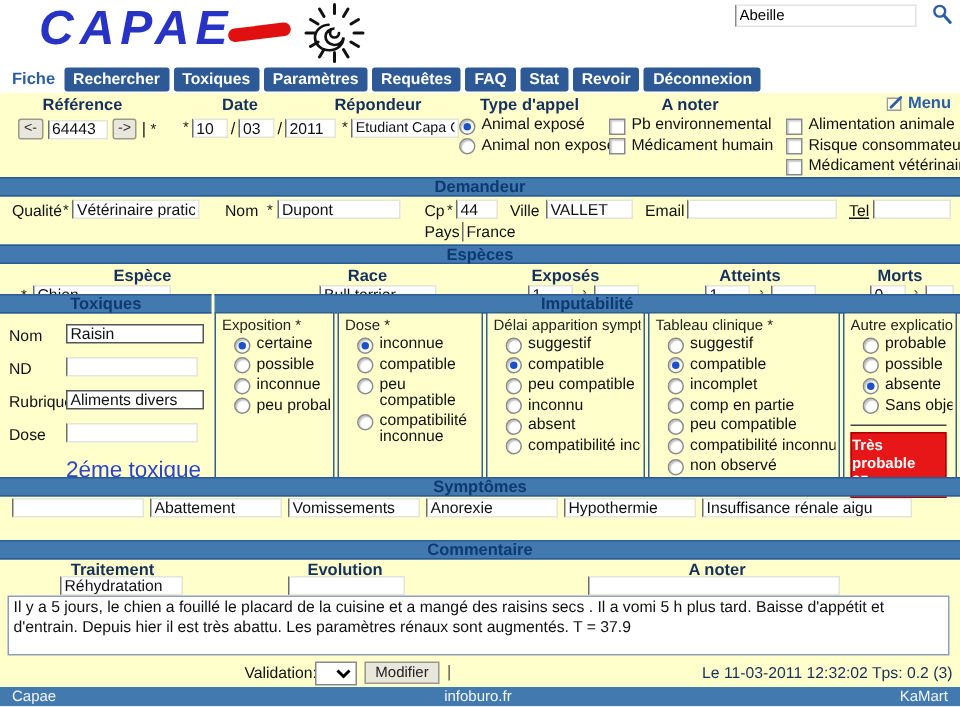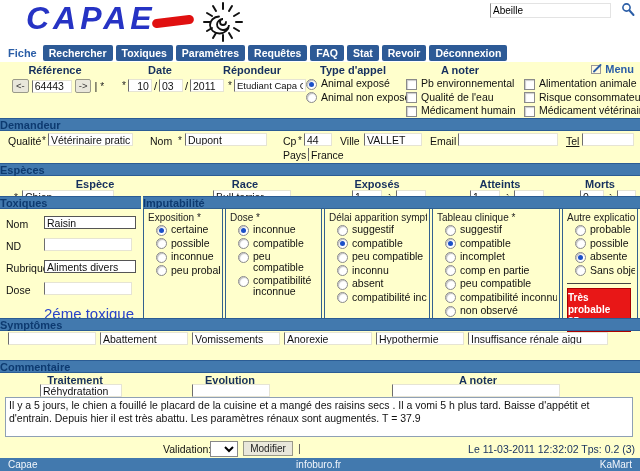--- a/index.html
+++ b/index.html
@@ -31,21 +31,21 @@
   .inp-strong{border:1px solid #555;}
   .inp-flat{background:transparent;border:none;border-left:1px solid #6e6e6e;}
   .btn-small{background:#E9E7DB;border:1px solid #9a9a8a;font-size:9.5px;line-height:10px;padding:1px 3px;
              border-radius:2px;color:#333;font-family:inherit;cursor:pointer;}
   .inline-row{position:absolute;display:flex;align-items:center;gap:3px;}
 
   .menu-link{position:absolute;right:6px;top:1px;display:flex;align-items:center;gap:3px;color:#2B5EA7;
              font-weight:bold;font-size:11px;cursor:pointer;}
 
   .secbar{position:absolute;left:0;width:640px;height:13px;background:var(--section-bar,#4279AE);
-          color:var(--section-title,#0D3A70);font-weight:bold;font-size:11px;text-align:left;line-height:13px;
+          color:var(--section-title,#0D3A70);font-weight:bold;font-size:11px;text-align:center;line-height:13px;
           border-top:1px solid #2B5C94;border-bottom:1px solid #2B5C94;box-sizing:border-box;}
 
   
   .opts{overflow:hidden;}
   .opt{display:flex;align-items:flex-start;gap:4px;margin:0 0 2px 0;font-size:10.5px;line-height:11px;cursor:pointer;}
   .radio{width:9px;height:9px;border-radius:50%;border:1px solid #8a8a8a;background:#fff;flex:none;position:relative;
          box-shadow:inset 1px 1px 1px rgba(0,0,0,.25);margin-top:0.5px;}
   .radio.sel::after{content:"";position:absolute;left:2px;top:2px;width:5px;height:5px;border-radius:50%;background:#1B50C8;}
   .checkbox{width:9px;height:9px;border:1px solid #8a8a8a;background:#fff;flex:none;
             box-shadow:inset 1px 1px 1px rgba(0,0,0,.2);margin-top:0.5px;}
@@ -143,21 +143,21 @@
 
     <div class="inline-row" style="left:12px;top:17px;">
       <button class="btn-small">&lt;-</button>
       <input class="inp" style="position: static; width: 40px;" value="64443">
       <button class="btn-small">-&gt;</button>
       <span>|</span>
       <span class="star">*</span>
     </div>
     <div class="inline-row" style="left:122px;top:17px;gap:2px;">
       <span class="star">*</span>
-      <input class="inp" style="position: static; width: 24px; text-align: right;" value="10">
+      <input class="inp" style="position: static; width: 24px;" value="10">
       <span>/</span>
       <input class="inp" style="position: static; width: 24px;" value="03">
       <span>/</span>
       <input class="inp" style="position: static; width: 34px;" value="2011">
     </div>
     <div class="inline-row" style="left:228px;top:17px;gap:2px;">
       <span class="star">*</span>
       <input class="inp" style="position: static; width: 72px; font-size: 9.5px;" value="Etudiant Capa Ouest">
     </div>
     <div class="opts" style="position:absolute;left:306px;top:16px;">
@@ -167,24 +167,20 @@
         </div>
         <div class="opt">
           <span class="radio"></span>
           <span class="optlabel">Animal non exposé</span>
         </div>
       </div>
     <div class="opts" style="position:absolute;left:406px;top:16px;">
         <div class="opt">
           <span class="checkbox"></span>
           <span class="optlabel">Pb environnemental</span>
-        </div>
-        <div class="opt">
-          <span class="checkbox"></span>
-          <span class="optlabel">Qualité de l'eau</span>
         </div>
         <div class="opt">
           <span class="checkbox"></span>
           <span class="optlabel">Médicament humain</span>
         </div>
       </div>
     <div class="opts" style="position:absolute;left:524px;top:16px;">
         <div class="opt">
           <span class="checkbox"></span>
           <span class="optlabel">Alimentation animale</span>

